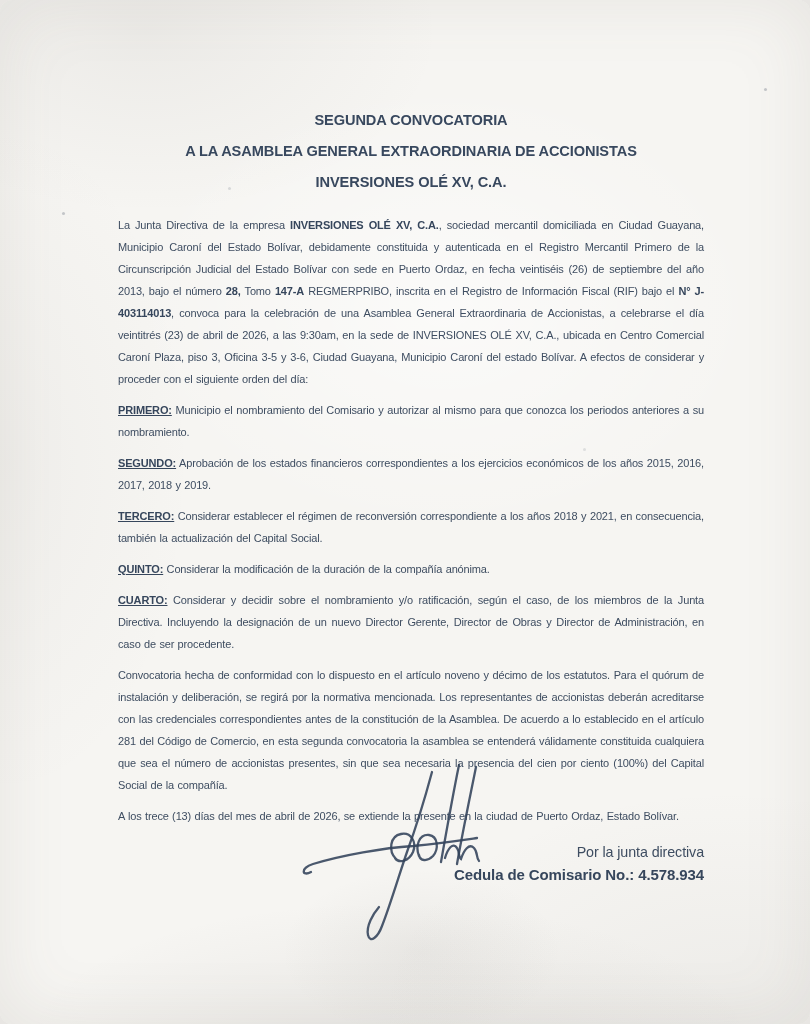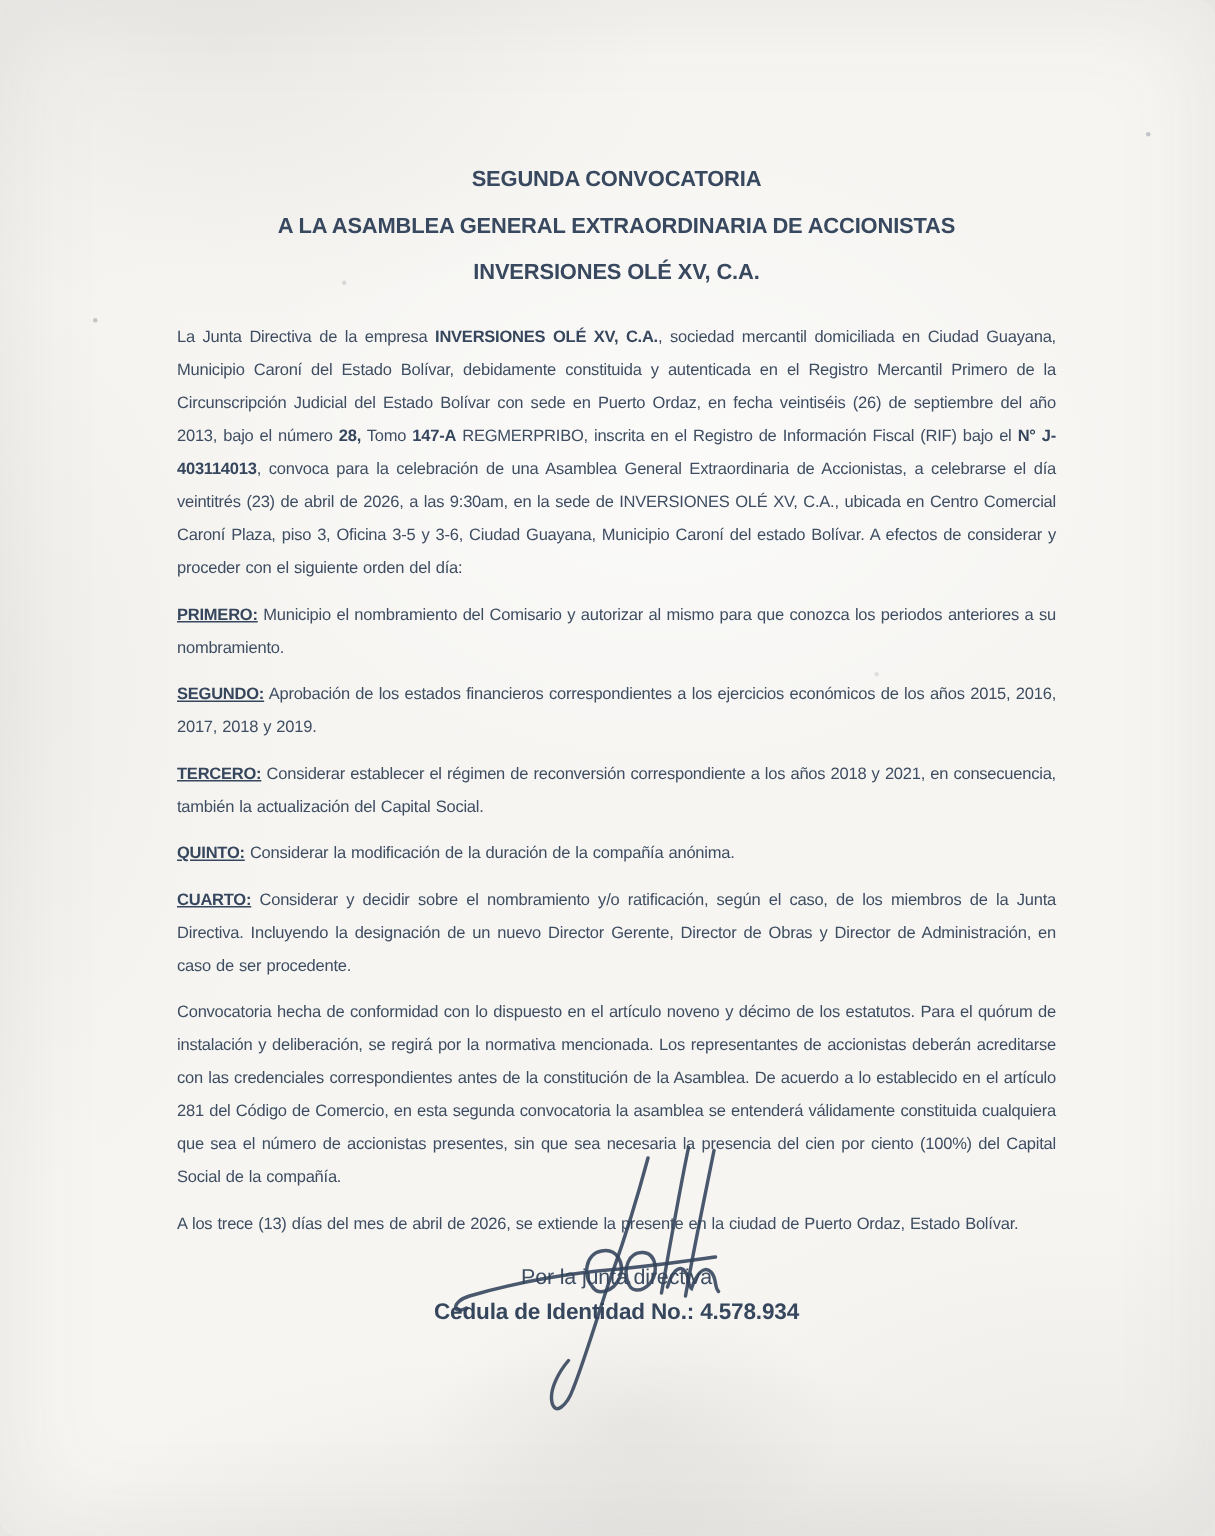--- a/index.html
+++ b/index.html
@@ -28,21 +28,21 @@
     text-align:center;font-weight:700;font-size:14.6px;line-height:15px;
     letter-spacing:-0.1px;margin-bottom:16px;color:#38485e;
   }
   .hdr-last{margin-bottom:24px;}
   .para{
     text-align:justify;font-size:11px;line-height:22px;
     letter-spacing:-0.15px;margin-bottom:9px;word-spacing:0.5px;
   }
   .b{font-weight:700;color:#36465c;}
   .lbl{font-weight:700;text-decoration:underline;color:#36465c;}
-  .sig{position:relative;text-align:center;margin-top:14px;}
+  .sig{position:relative;text-align:right;margin-top:14px;}
   .sig p{letter-spacing:-0.1px;}
   .sig .by{font-size:14.3px;line-height:22px;}
   .sig .name{font-weight:700;font-size:15px;line-height:20px;margin-top:8px;color:#36465c;}
   .sig .ced{font-weight:700;font-size:15px;line-height:20px;margin-top:2px;color:#36465c;}
   .scrawl{
     position:absolute;left:50%;top:-77px;transform:translateX(-50%);
     width:300px;height:210px;pointer-events:none;
   }
   .speck{position:absolute;width:3px;height:3px;border-radius:50%;background:rgba(80,90,105,0.30);}
 </style>
@@ -87,18 +87,18 @@
 
         <path d="M135,95 C127,87 129,72 140,70 C150,68 156,78 152,88 C148,97 138,100 134,94"></path>
         <path d="M158,92 C154,82 158,70 168,71 C177,72 178,85 172,92 C166,98 159,97 158,91"></path>
 
         <path d="M184,94 C187,84 192,78 196,84 C199,88 197,93 200,95 C203,86 208,79 213,84 C217,88 215,94 218,97"></path>
 
         <path d="M198,1 C192,30 186,64 180,98"></path>
         <path d="M215,3 C209,33 202,66 196,100"></path>
       </svg>
       <p class="by">Por la junta directiva</p>
-      <p class="ced">Cedula de Identidad No.: 4.578.934</p>
+      <p class="ced">Cedula de Comisario No.: 4.578.934</p>
 
     </div>
 
   </div>
 </div>
 
 </body></html>

